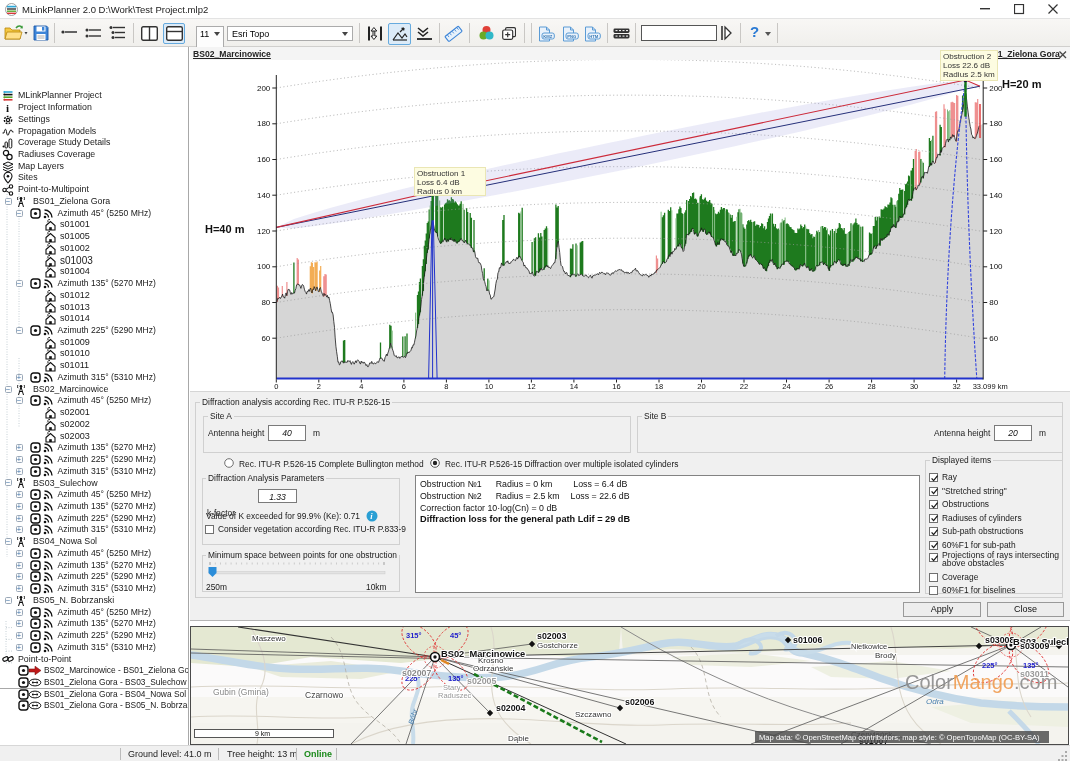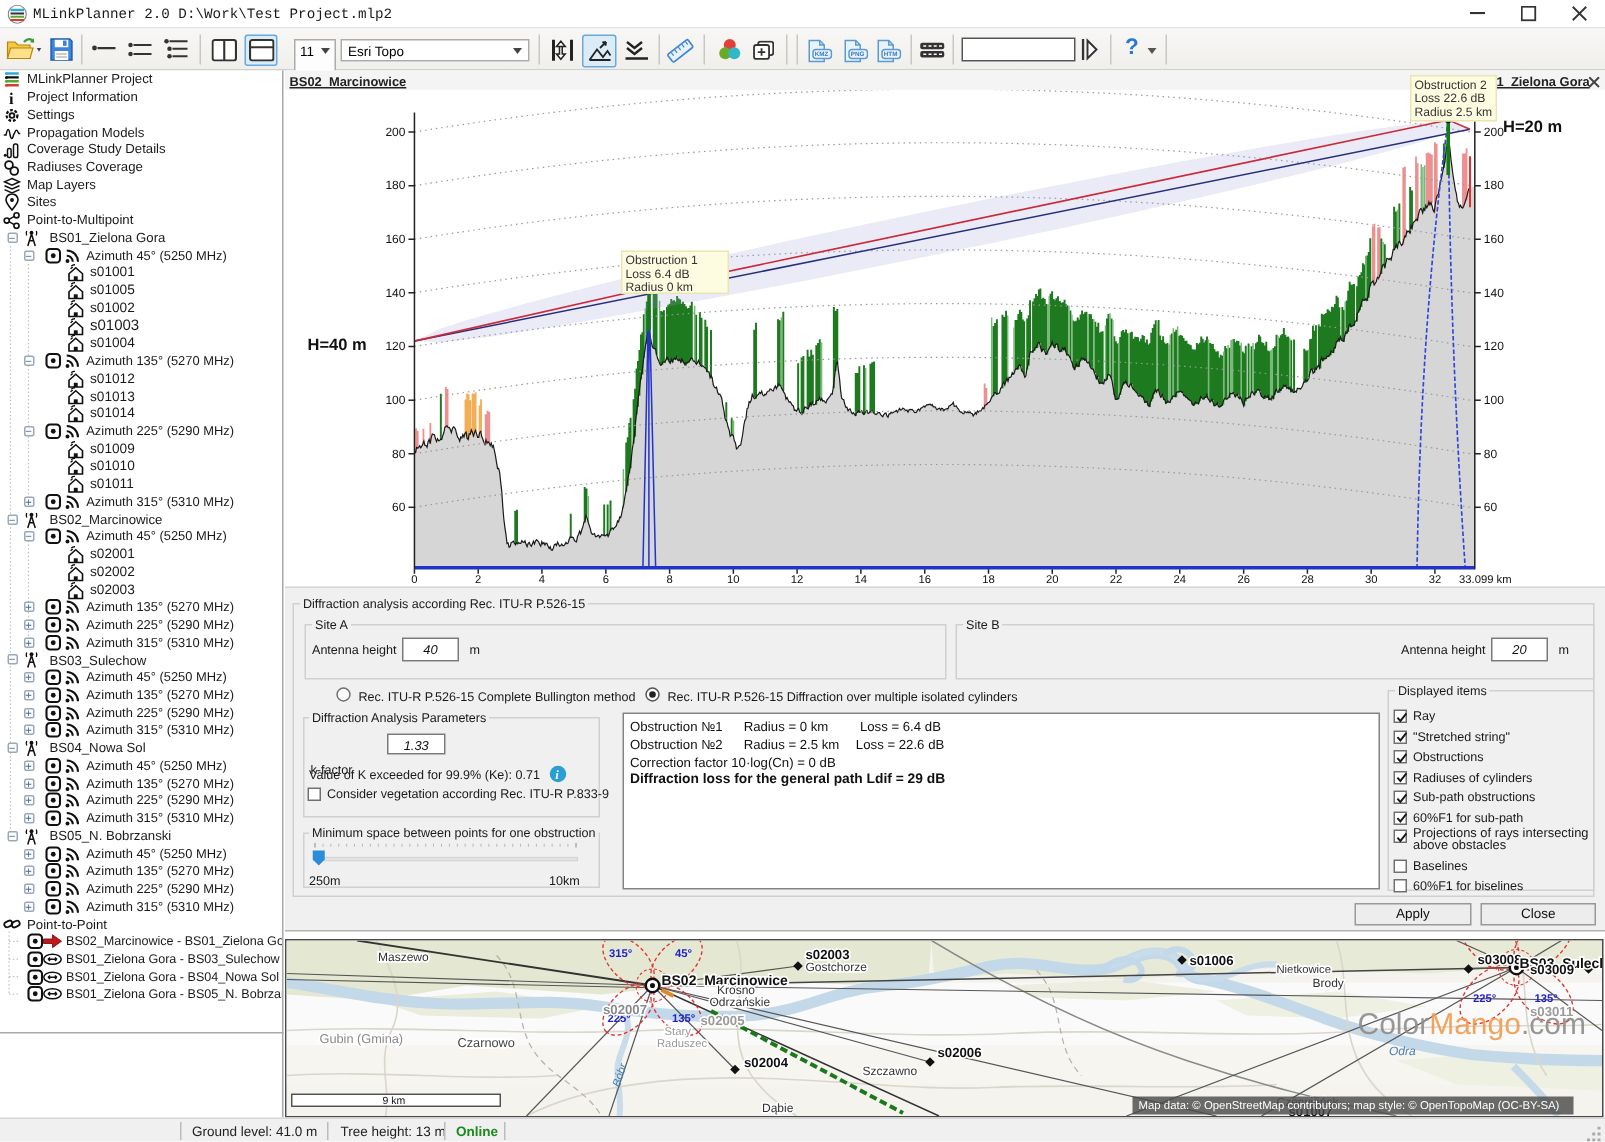--- a/index.html
+++ b/index.html
@@ -1,21 +1,21 @@
 <!DOCTYPE html>
 <html><head><meta charset="utf-8"><style>
 *{margin:0;padding:0;box-sizing:border-box;}
 body{width:1070px;height:761px;position:relative;font-family:"Liberation Sans",sans-serif;background:#fff;overflow:hidden;}
 .abs{position:absolute;}
 #titlebar{left:0;top:0;width:1070px;height:19px;background:#fff;border-bottom:1px solid #e3e3e3;}
-#titlebar .txt{position:absolute;left:22px;top:4px;font-size:9.5px;color:#1a1a1a;font-family:Liberation Mono, monospace;}
+#titlebar .txt{position:absolute;left:22px;top:4px;font-size:9.5px;color:#1a1a1a;}
 #toolbar{left:0;top:19px;width:1070px;height:28px;background:linear-gradient(#f8f7f5,#f0efec);border-bottom:1px solid #d0cfcd;}
 .tsep{position:absolute;top:4px;width:1px;height:20px;background:#c9c7c4;}
 #tree{left:0;top:47px;width:189px;height:698px;background:#fff;border-right:1px solid #a8a8a8;overflow:hidden;}
-.trow{position:absolute;left:0;width:200px;height:11px;}
+.trow{position:absolute;left:0;width:200px;height:11px;margin-top:43px;}
 .trow .tt{position:absolute;top:0.2px;font-size:9.3px;color:#1a1a1a;white-space:nowrap;}
 .trow .ti{position:absolute;top:0;}
 .exp{position:absolute;top:2px;width:7px;height:7px;border:1px solid #9aa8b8;border-radius:1.5px;background:#fcfcfc;color:#3a6ea5;font-size:7.5px;line-height:5px;text-align:center;}
 #treediv{left:0;top:688px;width:189px;height:1px;background:#a8a8a8;}
 #rightpane{left:190px;top:47px;width:880px;height:698px;background:#fff;}
 #tabbar{left:190px;top:47px;width:880px;height:13px;background:#f4f4f4;}
 .tab{position:absolute;top:2px;font-size:8.6px;font-weight:bold;color:#222;text-decoration:underline;white-space:nowrap;}
 #panel{left:190px;top:391px;width:880px;height:230px;background:#f0f0f0;border-top:1px solid #d5d5d5;border-bottom:1px solid #b5b5b5;}
 .gbox{position:absolute;border:1px solid #d0d0d0;}
 .glabel{position:absolute;top:-5px;left:6px;background:#f0f0f0;font-size:8.4px;color:#1a1a1a;padding:0 2px;white-space:nowrap;}
@@ -925,21 +925,21 @@
       </svg>
     </div>
     <span class="lbl" style="left:752px;top:147.5px">60%F1 for sub-path</span>
     <div class="cb on" style="left:739px;top:161px">
       <svg width="9" height="9" viewBox="0 0 9 9" style="position:absolute;left:-0.5px;top:-0.5px">
         <path d="M1.6,4.4 3.6,6.6 7.6,1.6" fill="none" stroke="#1a1a1a" stroke-width="1.3"></path>
       </svg>
     </div>
     <span class="lbl" style="left:752px;top:160px;line-height:7.5px;font-size:8.6px">Projections of rays intersecting<br>above obstacles</span>
     <div class="cb" style="left:739px;top:181px"></div>
-    <span class="lbl" style="left:752px;top:180px">Baselines</span>
+    <span class="lbl" style="left:752px;top:180px">Coverage</span>
     <div class="cb" style="left:739px;top:194px"></div>
     <span class="lbl" style="left:752px;top:193px">60%F1 for biselines</span>
     <div class="btn" style="left:713px;top:210px;width:78px;height:15px">Apply</div>
     <div class="btn" style="left:797px;top:210px;width:77px;height:15px">Close</div>
   </div>
 <div class="abs" id="map"><svg width="877" height="117" viewBox="0 0 877 117" font-family="Liberation Sans,sans-serif">
       <rect width="877" height="117" fill="#f4f3ee"></rect>
       <rect x="0" y="28" width="877" height="42" fill="#fbfafa"></rect>
       <rect x="0" y="70" width="877" height="26" fill="#f6f5f0"></rect>
       <path d="M0,0 H430 L428,24 390,30 300,26 210,36 120,30 60,40 0,36 Z" fill="#e4e8d2"></path>

